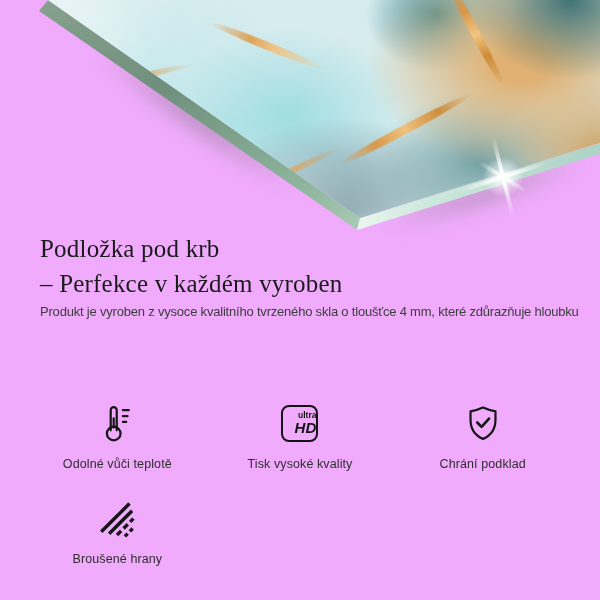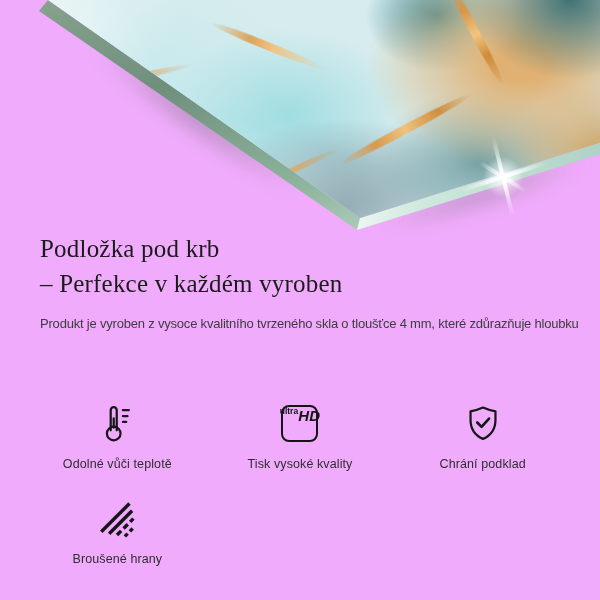--- a/index.html
+++ b/index.html
@@ -61,33 +61,33 @@
     background:radial-gradient(circle,rgba(255,255,255,.95) 0%,rgba(255,255,255,.45) 40%,rgba(255,255,255,0) 72%);}
   .sparkle .ray{position:absolute;left:0;top:43px;width:90px;height:4px;filter:blur(.4px);
     background:linear-gradient(90deg,rgba(255,255,255,0),rgba(255,255,255,.95) 44%,#ffffff 50%,rgba(255,255,255,.95) 56%,rgba(255,255,255,0));}
   .ray-h{transform:rotate(-18deg);}
   .ray-v{transform:rotate(76deg) scaleX(.9);}
   .ray-d{transform:rotate(32deg) scaleX(.62);opacity:.8;}
 
   
   .title{position:absolute;left:40px;top:231px;font-family:"Liberation Serif",serif;
     font-size:25px;line-height:35px;font-weight:400;color:#1b1b1b;letter-spacing:.2px;}
-  .desc{position:absolute;left:40px;top:310px;font-size:13px;line-height:27.5px;
+  .desc{position:absolute;left:40px;top:298px;font-size:13px;line-height:27.5px;
     color:#3d3d3d;letter-spacing:-.2px;white-space:nowrap;text-align:right;}
 
   
   .features{position:absolute;left:26px;top:398px;width:548px;
     display:grid;grid-template-columns:repeat(3,1fr);row-gap:22px;}
   .feature{display:flex;flex-direction:column;align-items:center;}
   .f-icon{height:50px;display:flex;align-items:center;justify-content:center;}
   .f-label{margin-top:9px;font-size:12.5px;color:#2e2e2e;letter-spacing:.1px;}
   .icon-stroke{stroke:#161616;fill:none;stroke-width:1.7;stroke-linecap:round;stroke-linejoin:round;}
   .icon-fill{fill:#161616;stroke:none;}
   .hd-badge{width:33px;height:33px;border:2.4px solid #141414;border-radius:8px;
-    display:flex;flex-direction:row;align-items:flex-start;justify-content:center;
+    display:flex;flex-direction:column;align-items:flex-end;justify-content:center;
     color:#141414;line-height:1;}
   .hd-top{font-size:8.5px;font-weight:700;letter-spacing:0;}
   .hd-bottom{font-size:15px;font-weight:800;letter-spacing:.2px;margin-top:1px;font-style:italic;}
 </style>
 </head>
 <body>
 
 <div class="page">
 
   <div class="hero">

